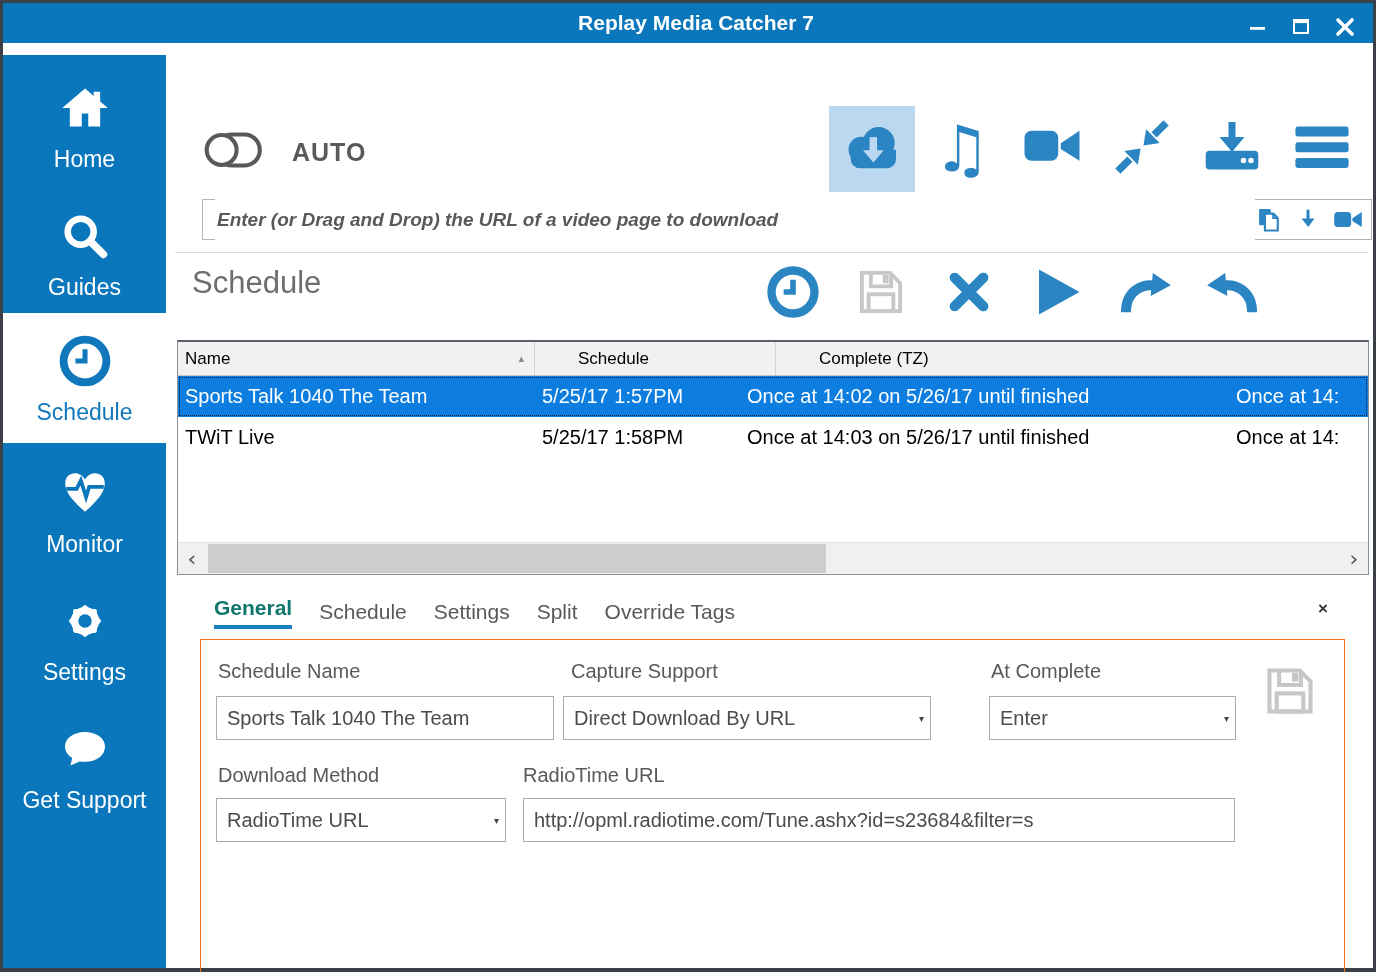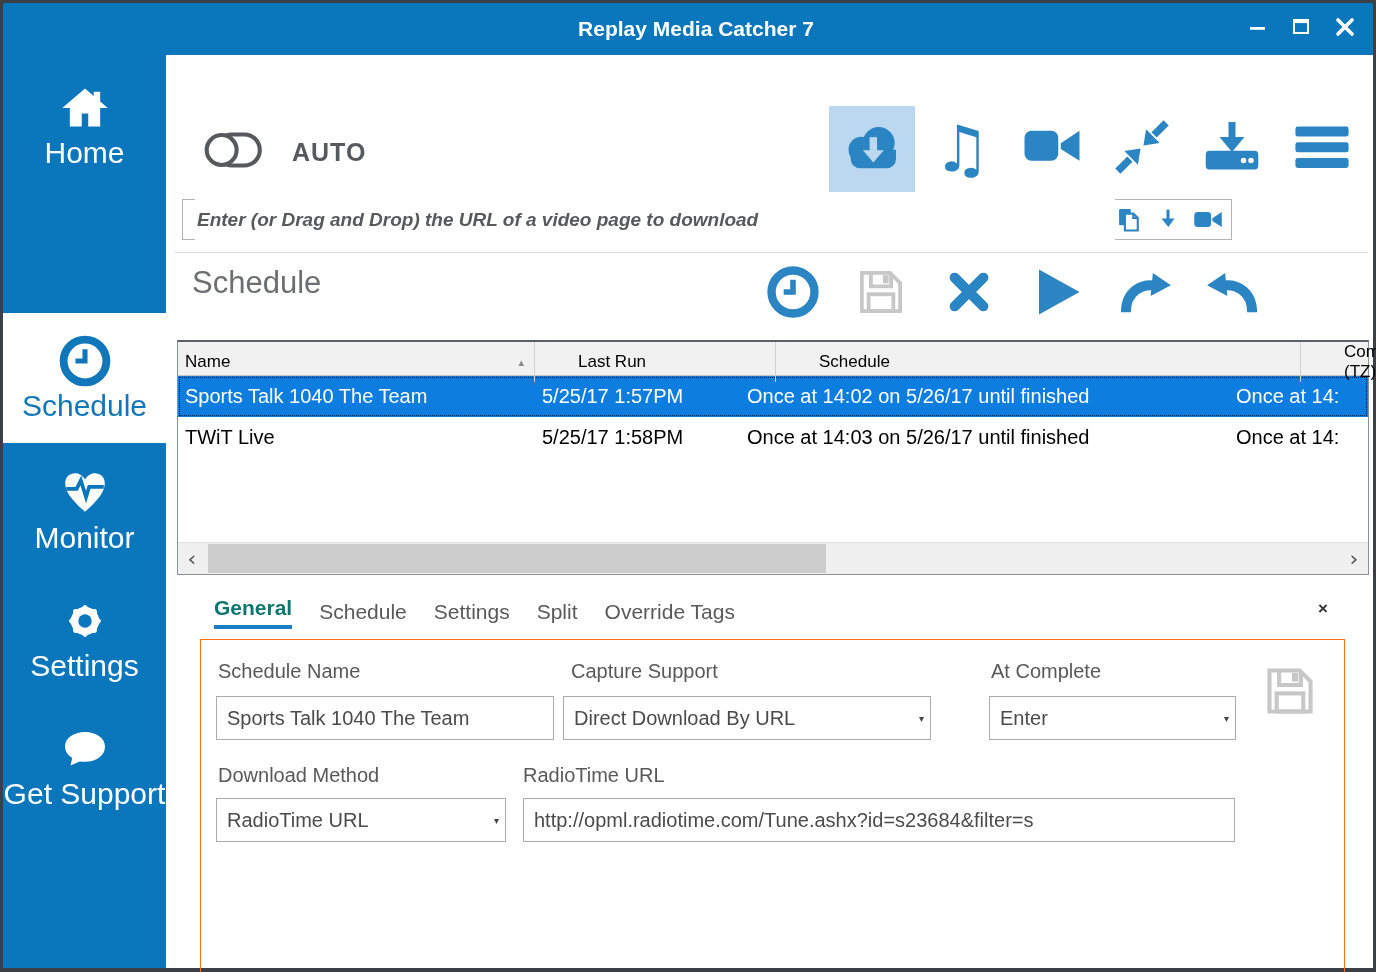--- a/index.html
+++ b/index.html
@@ -1,38 +1,38 @@
 <!DOCTYPE html>
 <html><head>
 <meta charset="utf-8">
 <style>
   html,body{margin:0;padding:0;}
   body{width:1376px;height:972px;position:relative;font-family:"Liberation Sans","DejaVu Sans",sans-serif;background:#3b4046;overflow:hidden;}
   .window{position:absolute;left:3px;top:3px;right:3px;bottom:4px;background:#fff;}
   
-  .titlebar{position:absolute;left:0;top:0;right:0;height:52px;background:#0a77bc;display:flex;align-items:center;justify-content:center;padding-left:16px;}
+  .titlebar{position:absolute;left:0;top:0;right:0;height:40px;background:#0a77bc;display:flex;align-items:center;justify-content:center;padding-left:16px;}
   .title{color:#fff;font-size:21px;font-weight:bold;}
   .win-controls{position:absolute;right:6px;top:0;height:52px;display:flex;align-items:center;}
   .win-btn{width:44px;height:40px;display:flex;align-items:center;justify-content:center;cursor:pointer;}
   
   .sidebar{position:absolute;left:0;top:52px;width:163px;bottom:0;background:#0a77bc;}
   .nav-item{position:absolute;left:0;width:163px;height:112px;text-align:center;color:#fff;cursor:pointer;padding-top:8px;box-sizing:border-box;}
   .nav-item .nico{height:56px;display:flex;align-items:center;justify-content:center;}
-  .nav-item .nlabel{font-size:30px;}
+  .nav-item .nlabel{font-size:23px;margin-top:10px;}
   .nav-item.active{background:#fff;color:#1177bb;height:130px;padding-top:20px;}
   
   .content{position:absolute;left:163px;top:52px;right:0;bottom:0;background:#fff;margin-top:44px;}
   
   .auto-toggle{position:absolute;left:34px;top:28px;display:flex;align-items:center;gap:26px;cursor:pointer;}
   .auto-label{font-size:25px;font-weight:bold;color:#58595b;letter-spacing:1px;}
   .tool{position:absolute;top:7px;width:86px;height:86px;display:flex;align-items:center;justify-content:center;cursor:pointer;}
   .tool.hl{background:#bcd8f0;}
   .music-glyph{font-size:64px;color:#2b85c2;line-height:1;font-family:"DejaVu Sans",sans-serif;}
   
-  .url-bar{position:absolute;left:16px;top:100px;width:1050px;height:41px;border:1px solid #b3b3b3;box-sizing:border-box;display:flex;align-items:center;padding:0 8px 0 12px;justify-content:space-between;}
+  .url-bar{position:absolute;left:36px;top:100px;width:1170px;height:41px;border:1px solid #b3b3b3;box-sizing:border-box;display:flex;align-items:center;padding:0 8px 0 12px;justify-content:space-between;}
   .url-input{flex:1;border:none;outline:none;font-family:"Liberation Sans",sans-serif;font-size:19px;height:100%;}
   .url-input::placeholder{color:#58595b;font-style:italic;font-weight:bold;opacity:1;}
   .url-icons{display:flex;align-items:center;gap:12px;}
   .url-icons .uicon{cursor:pointer;display:flex;align-items:center;}
   
   .sched-title{position:absolute;left:26px;top:166px;font-size:31px;color:#6d6e71;font-weight:300;}
   .sched-tools{position:absolute;left:599px;top:167px;display:flex;gap:32px;align-items:center;}
   .sched-tools .stool{width:56px;height:56px;display:flex;align-items:center;justify-content:center;cursor:pointer;}
   .divider{position:absolute;left:9px;top:153px;width:1193px;height:1px;background:#d9d9d9;}
   
@@ -100,20 +100,29 @@
   <div class="sidebar">
     <div class="nav-item" style="top:17px">
       <div class="nico">
         <svg width="52" height="52" viewBox="0 0 48 48">
             <rect x="32" y="9" width="6" height="9" fill="#fff"></rect>
             <path d="M24 6 L3 24 h7 v17 h11 V29 h6 v12 h11 V24 h7 Z" fill="#fff"></path>
           </svg>
       </div>
       <div class="nlabel">Home</div>
     </div>
+    <div class="nav-item" style="top:145px">
+      <div class="nico">
+        <svg width="52" height="52" viewBox="0 0 48 48">
+            <circle cx="20" cy="20" r="12" fill="none" stroke="#fff" stroke-width="6"></circle>
+            <line x1="29.5" y1="29.5" x2="41" y2="41" stroke="#fff" stroke-width="7" stroke-linecap="round"></line>
+          </svg>
+      </div>
+      <div class="nlabel">Guides</div>
+    </div>
     <div class="nav-item active" style="top:258px">
       <div class="nico">
         <svg width="54" height="54" viewBox="0 0 48 48">
             <circle cx="24" cy="24" r="19" fill="none" stroke="#1177bb" stroke-width="7"></circle>
             <path d="M24 13.5 V24 H15.5" fill="none" stroke="#1177bb" stroke-width="4.5"></path>
           </svg>
       </div>
       <div class="nlabel">Schedule</div>
     </div>
     <div class="nav-item" style="top:402px">
@@ -317,23 +326,20 @@
       </div>
     </div>
 
     <div class="grid-box">
       <div class="thead">
         <div class="th">
           <span>Name</span>
           <span class="sort-asc">▴</span>
         </div>
         <div class="th">
-            <span>Last Run</span>
-          </div>
-        <div class="th">
             <span>Schedule</span>
           </div>
         <div class="th">
             <span>Complete (TZ)</span>
           </div>
       </div>
       <div class="tr selected">
         <div class="td">Sports Talk 1040 The Team</div>
         <div class="td">5/25/17 1:57PM</div>
         <div class="td">Once at 14:02 on 5/26/17 until finished</div>

